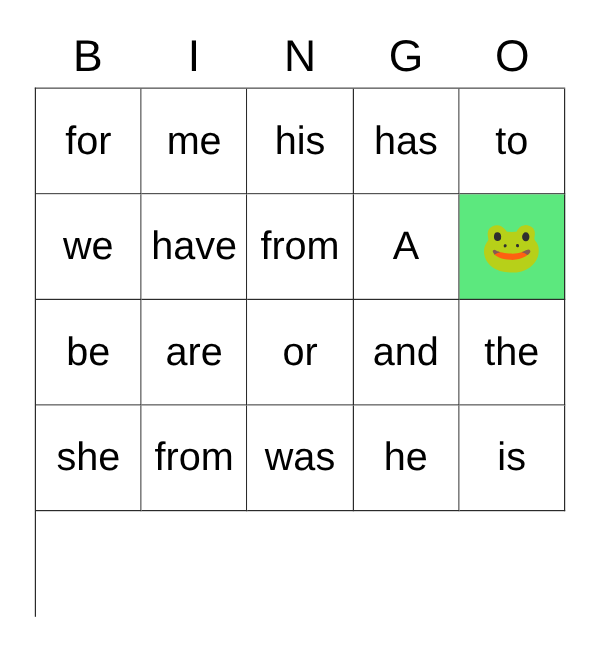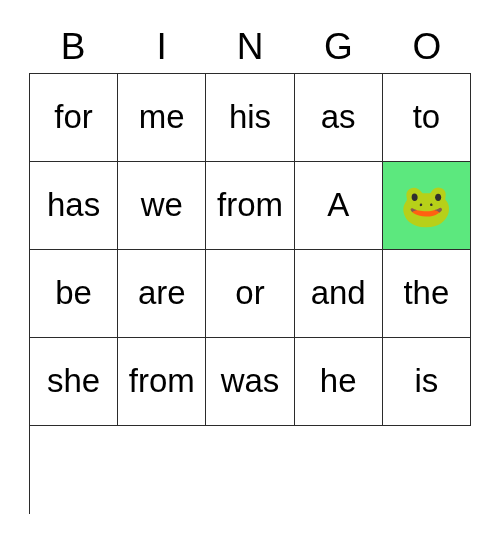--- a/index.html
+++ b/index.html
@@ -92,32 +92,32 @@
 
     <div class="cell">
         <span class="cell-text">for</span>
       </div>
     <div class="cell">
         <span class="cell-text">me</span>
       </div>
     <div class="cell">
         <span class="cell-text">his</span>
       </div>
+
     <div class="cell">
-        <span class="cell-text">as</span>
+        <span class="cell-text">has</span>
       </div>
-
     <div class="cell">
         <span class="cell-text">to</span>
       </div>
     <div class="cell">
-        <span class="cell-text">has</span>
+        <span class="cell-text">we</span>
       </div>
     <div class="cell">
-        <span class="cell-text">we</span>
+        <span class="cell-text">have</span>
       </div>
     <div class="cell">
         <span class="cell-text">from</span>
       </div>
 
     <div class="cell">
         <span class="cell-text">A</span>
       </div>
     <div class="cell free">
         <span class="cell-text">🐸</span>

